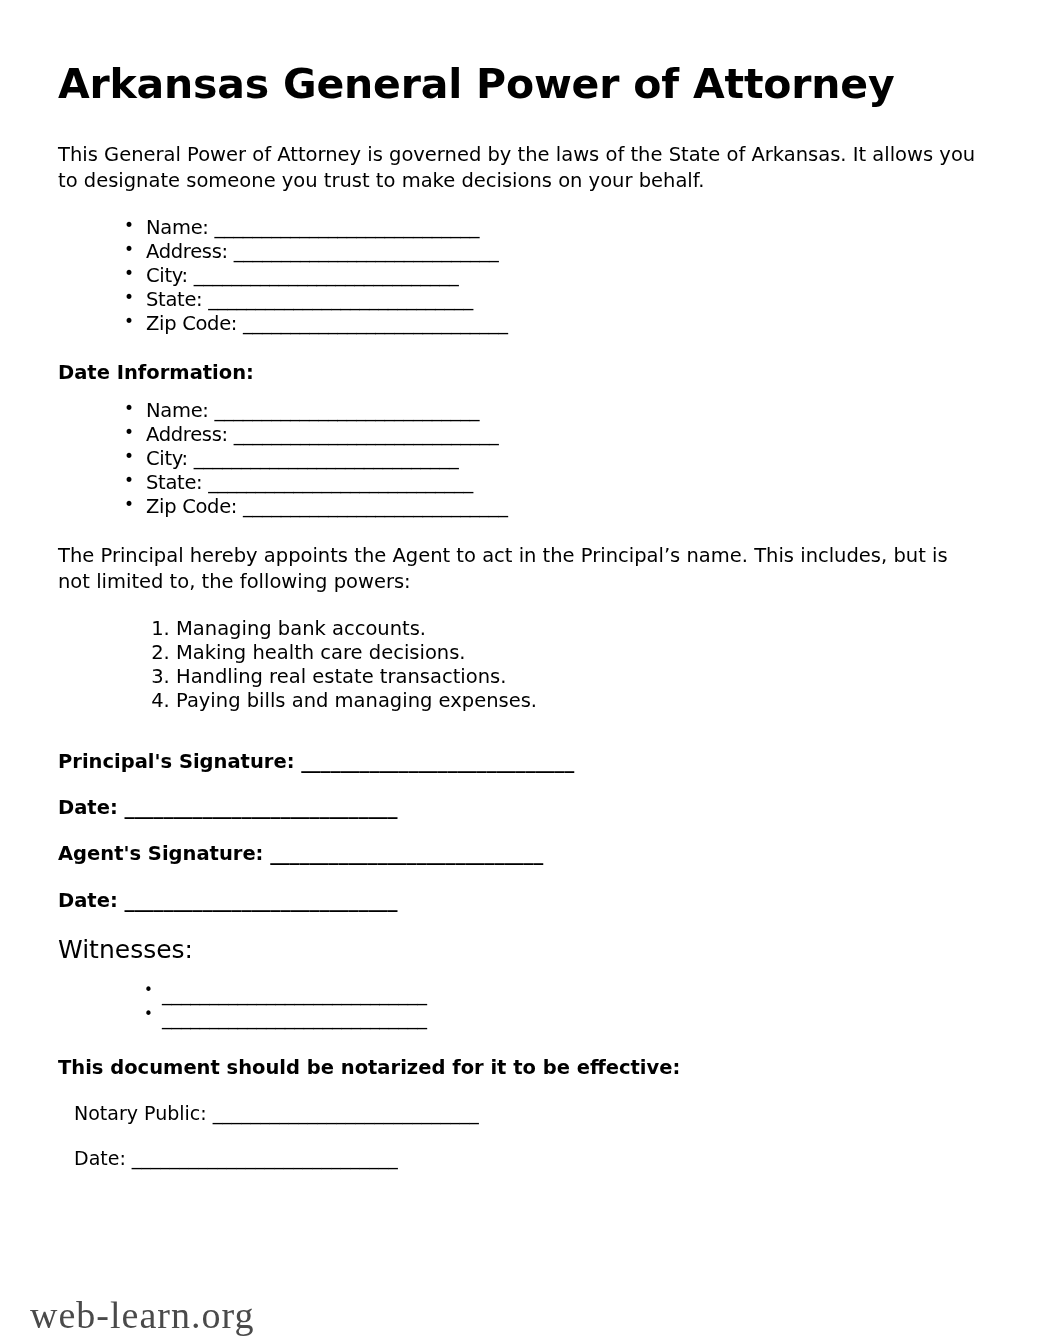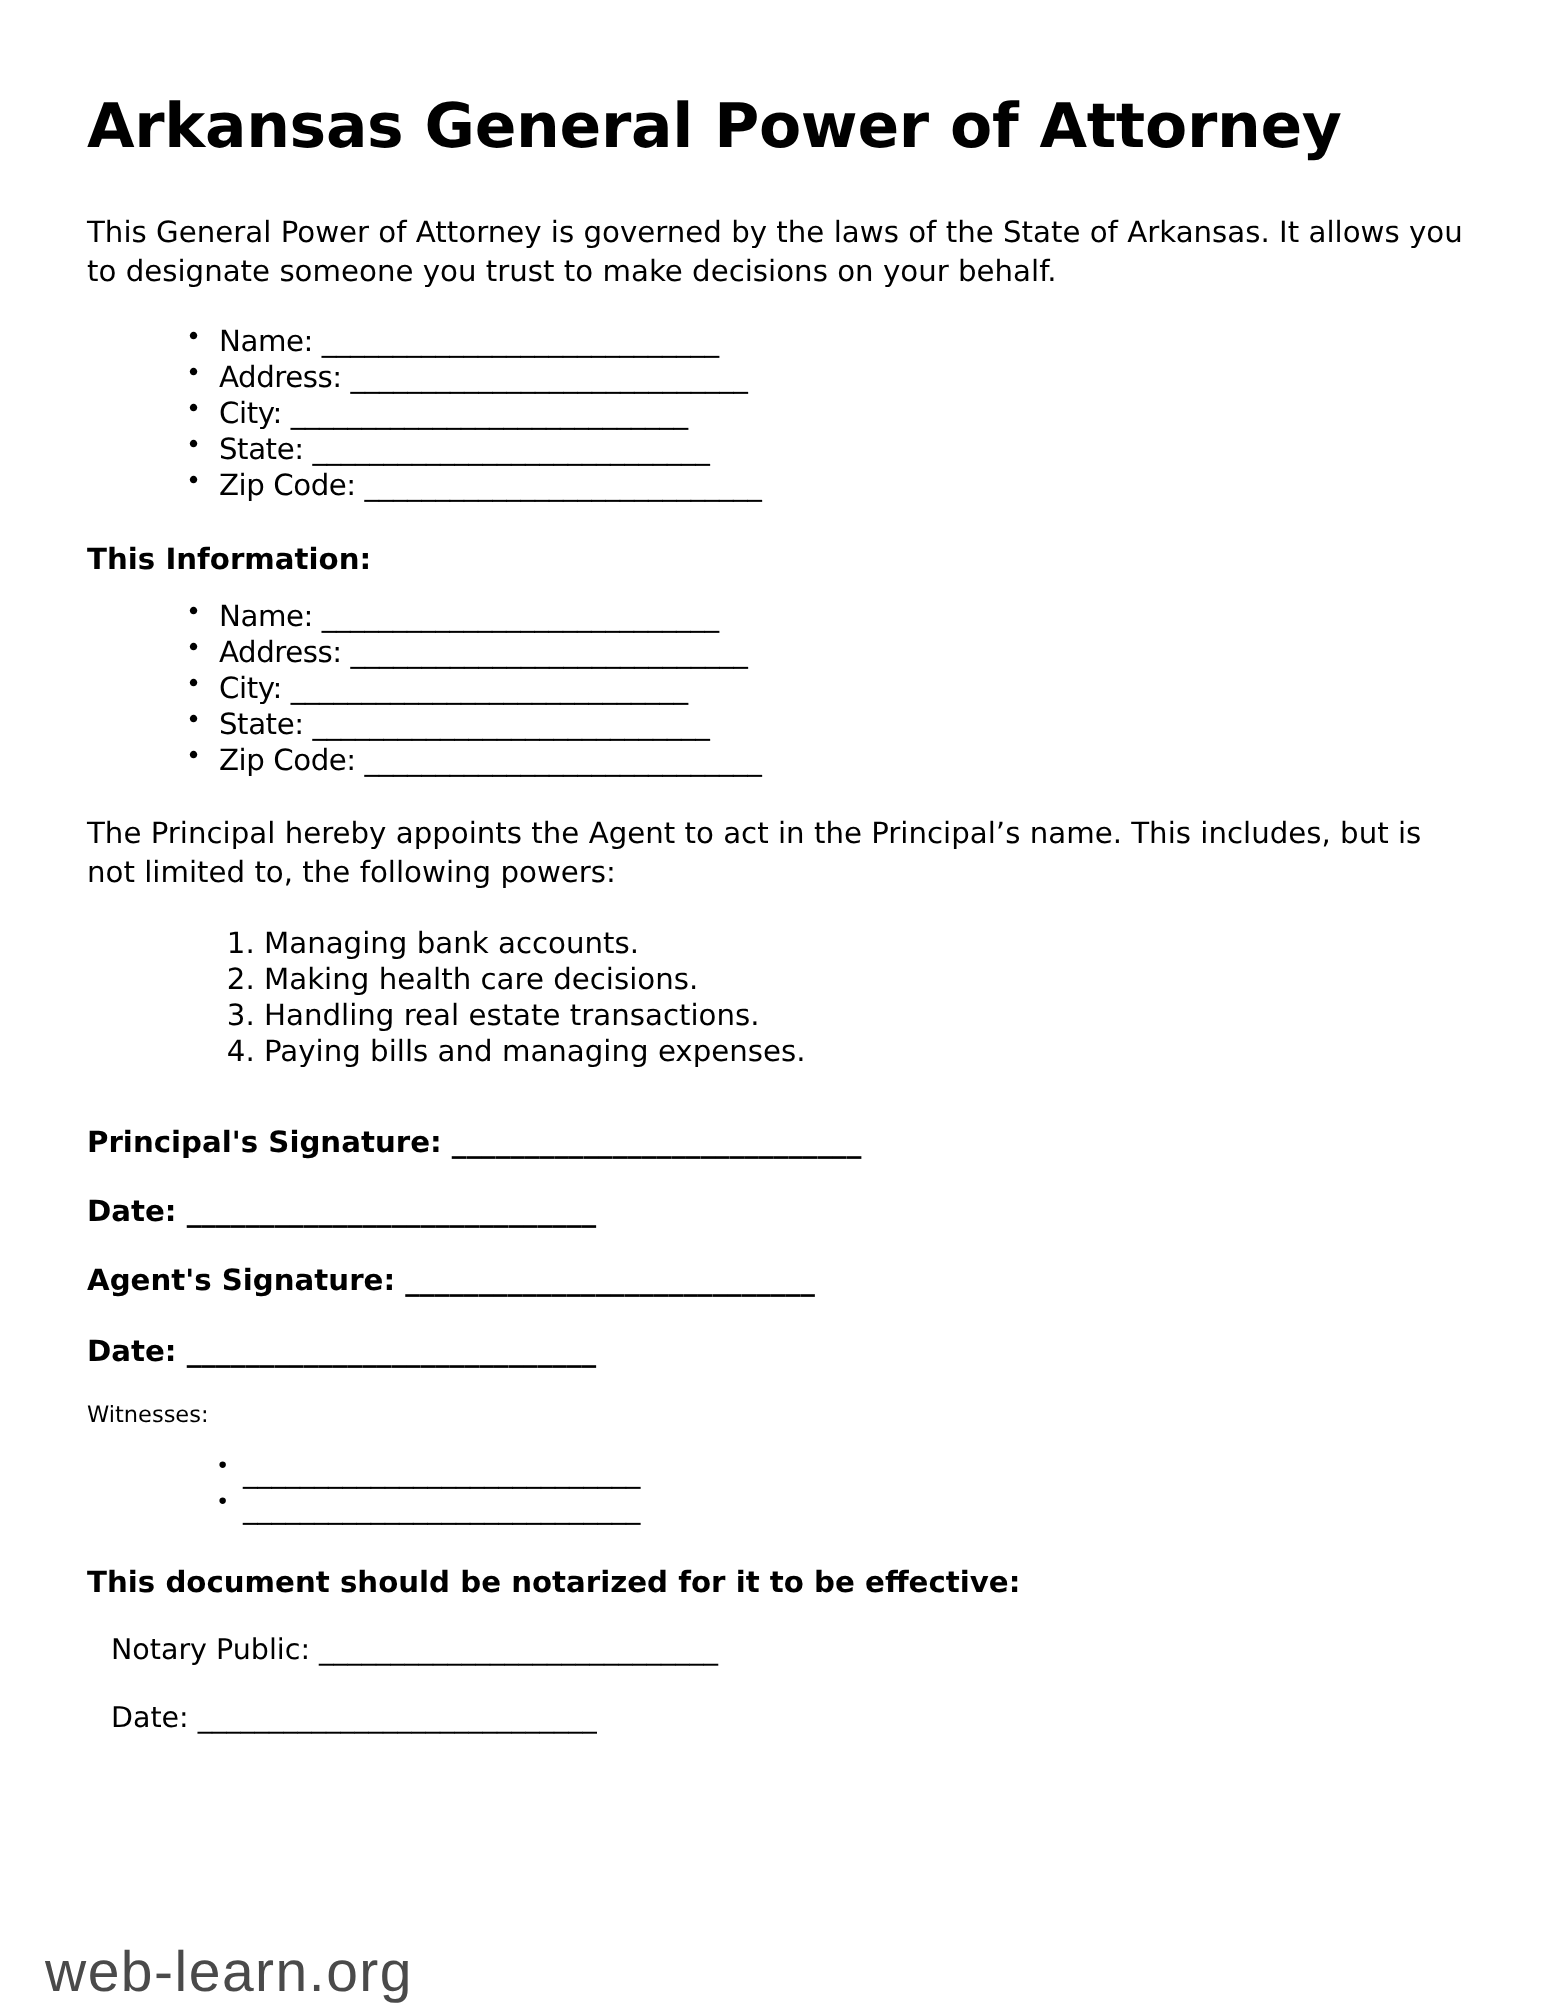--- a/index.html
+++ b/index.html
@@ -83,21 +83,21 @@
   }
 
   .plain-line {
     font-size: 19px;
     margin: 0 0 21px 16px;
     line-height: 1.3;
     white-space: nowrap;
   }
 
   .witness-label {
-    font-size: 15px;
+    font-size: 25px;
     margin: 0 0 16px 0;
     line-height: 1.3;
   }
 
   ul.witness-list {
     list-style: none;
     margin: 0 0 24px 0;
     padding: 0 0 0 104px;
   }
   ul.witness-list li {
@@ -118,21 +118,21 @@
     font-size: 19.5px;
     font-weight: bold;
     margin: 2px 0 20px 0;
     line-height: 1.3;
   }
 
   .watermark {
     position: absolute;
     left: 30px;
     bottom: 8px;
-    font-family: Liberation Sans, sans-serif;
+    font-family: Liberation Serif, serif;
     font-size: 38px;
     color: #4a4a4a;
     letter-spacing: 1px;
     line-height: 1;
   }
   .blank { letter-spacing: -0.3px; }
 </style>
 </head>
 <body>
 
@@ -143,21 +143,21 @@
   <p class="para">This General Power of Attorney is governed by the laws of the State of Arkansas. It allows you to designate someone you trust to make decisions on your behalf.</p>
 
   <ul class="field-list">
     <li><span class="blank">Name: ____________________________</span></li>
     <li><span class="blank">Address: ____________________________</span></li>
     <li><span class="blank">City: ____________________________</span></li>
     <li><span class="blank">State: ____________________________</span></li>
     <li><span class="blank">Zip Code: ____________________________</span></li>
   </ul>
 
-  <h2 class="section-head">This Information:</h2>
+  <h2 class="section-head">Date Information:</h2>
   <ul class="field-list">
     <li><span class="blank">Name: ____________________________</span></li>
     <li><span class="blank">Address: ____________________________</span></li>
     <li><span class="blank">City: ____________________________</span></li>
     <li><span class="blank">State: ____________________________</span></li>
     <li><span class="blank">Zip Code: ____________________________</span></li>
   </ul>
 
   <p class="para">The Principal hereby appoints the Agent to act in the Principal’s name. This includes, but is not limited to, the following powers:</p>
 

